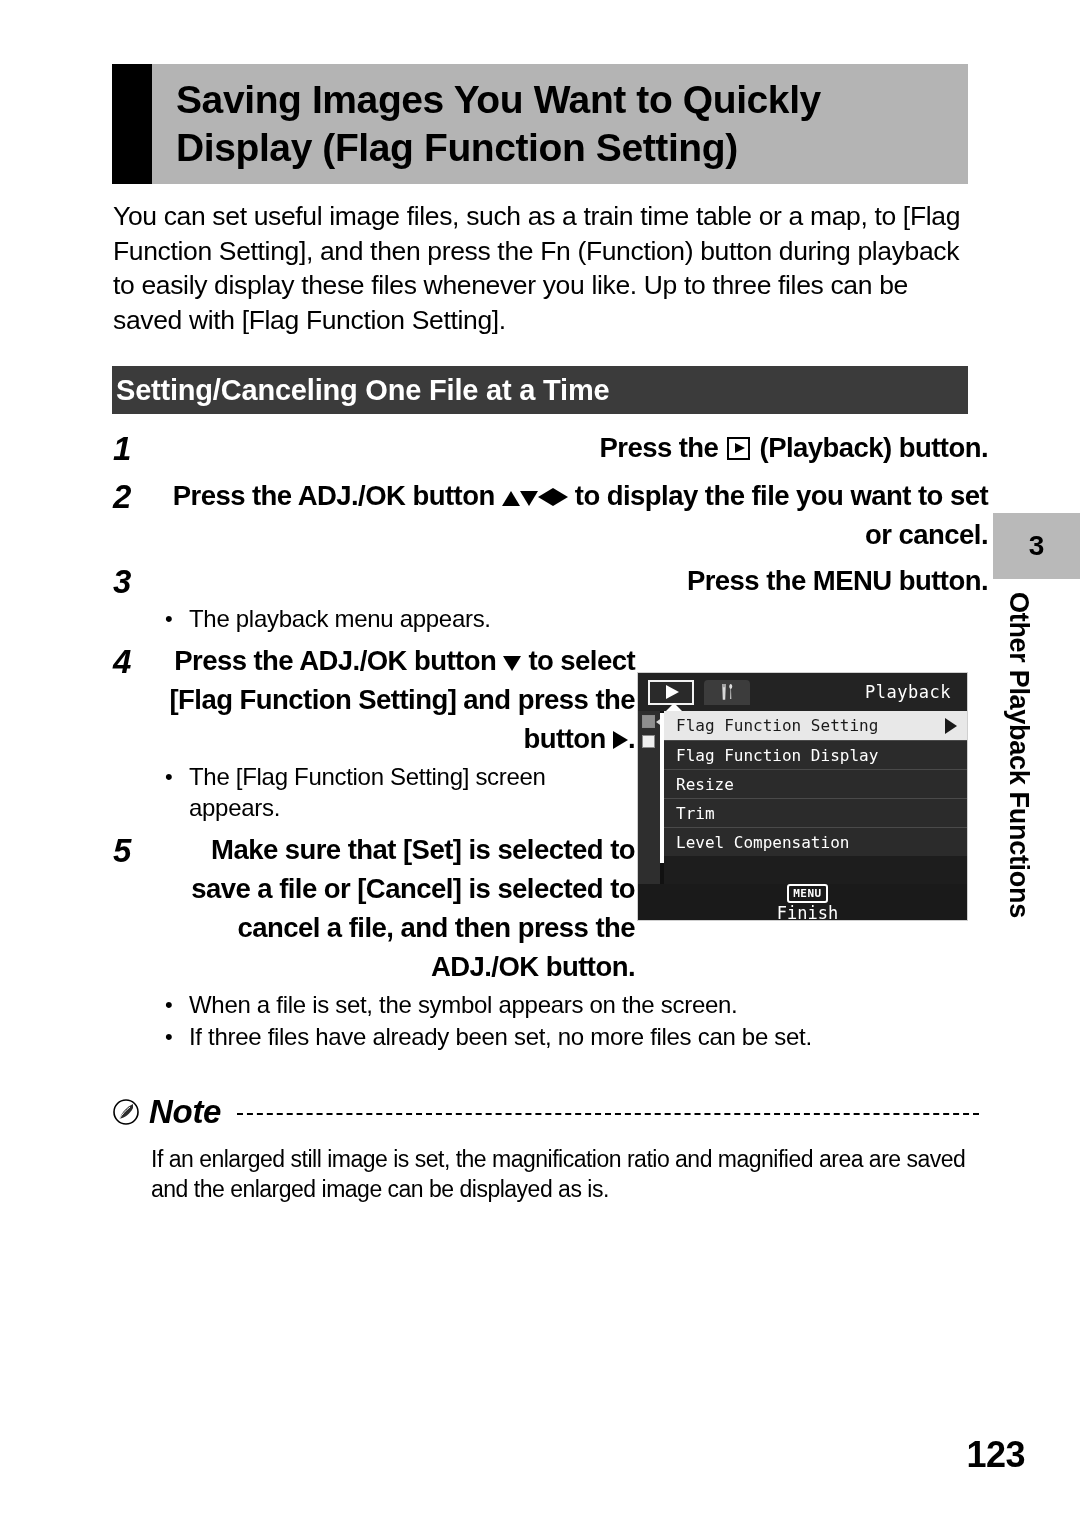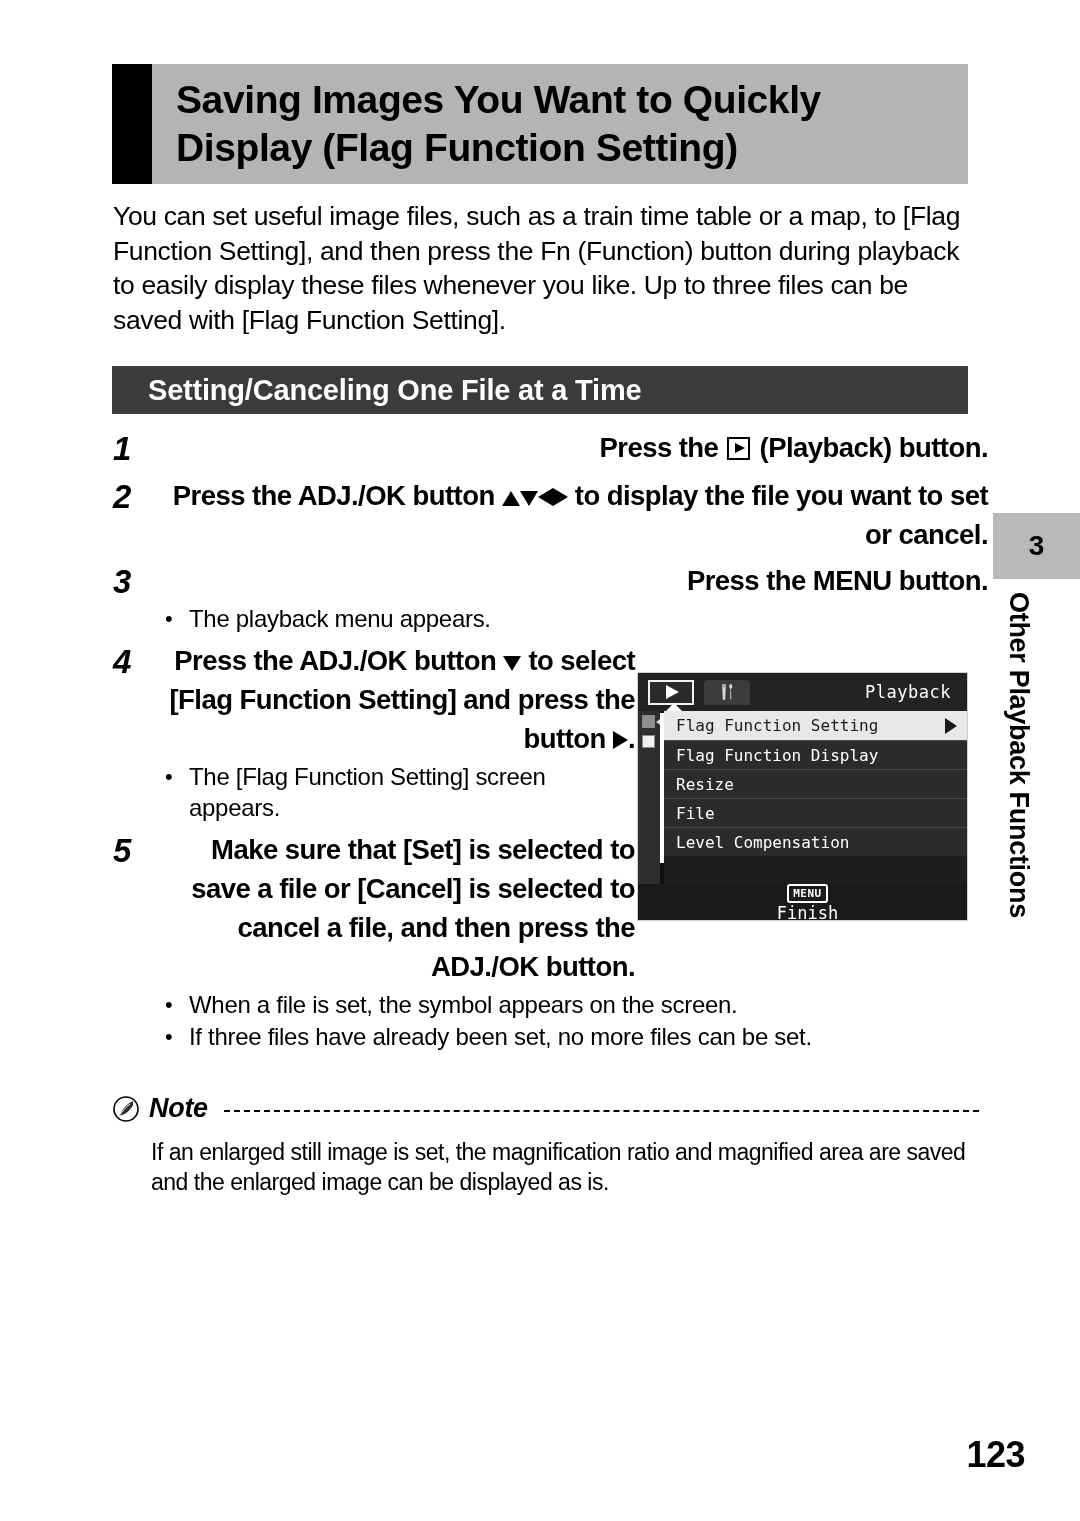--- a/index.html
+++ b/index.html
@@ -65,21 +65,21 @@
   
   .sub-bar {
     position: absolute;
     left: 112px;
     top: 366px;
     width: 856px;
     height: 48px;
     background: #3b3b3b;
     display: flex;
     align-items: center;
-    padding-left: 36px;
+    padding-left: 4px;
     box-sizing: border-box;
   }
   .sub-bar-text {
     color: #ffffff;
     font-size: 29px;
     font-weight: bold;
     letter-spacing: -0.2px;
   }
 
   
@@ -341,21 +341,21 @@
     display: flex;
     align-items: center;
     gap: 10px;
   }
   .note-icon {
     width: 26px;
     height: 26px;
     flex: 0 0 26px;
   }
   .note-label {
-    font-size: 27px;
+    font-size: 33px;
     font-weight: bold;
     font-style: italic;
     letter-spacing: -0.3px;
   }
   .note-dash {
     flex: 1 1 auto;
     height: 0;
     border-top: 2.5px dashed #000;
     margin-left: 6px;
     margin-top: 4px;
@@ -540,21 +540,21 @@
           <span>Flag Function Setting</span>
           <span class="row-arrow"></span>
         </div>
         <div class="lcd-row">
           <span>Flag Function Display</span>
         </div>
         <div class="lcd-row">
           <span>Resize</span>
         </div>
         <div class="lcd-row">
-          <span>File</span>
+          <span>Trim</span>
         </div>
         <div class="lcd-row">
           <span>Level Compensation</span>
         </div>
       </div>
     </div>
 
     <div class="lcd-foot">
       <span class="menu-badge">MENU</span>
       <span class="foot-finish">Finish</span>

